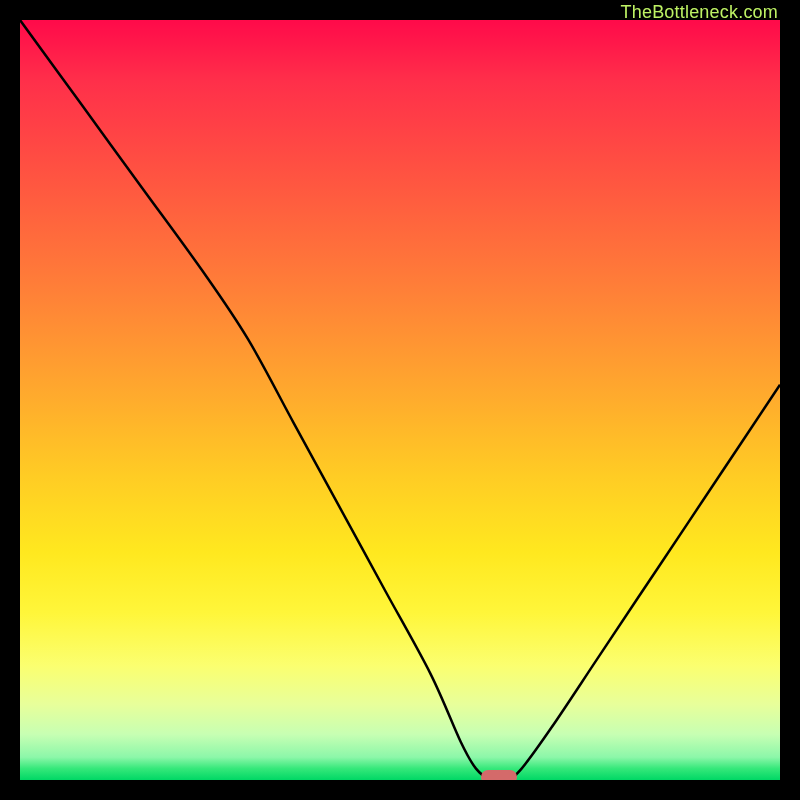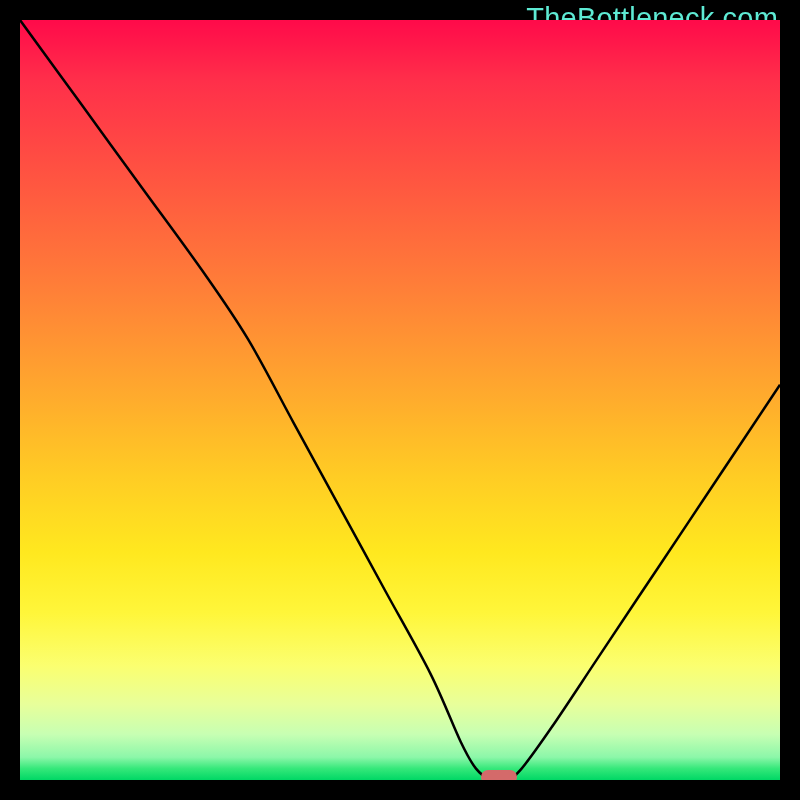--- a/index.html
+++ b/index.html
@@ -40,22 +40,22 @@
       #c7ffb3 94%,
       #8cf7a9 97%,
       #35e87a 98.5%,
       #00d765 100%
     );
   }
   .attribution {
     position: absolute;
     top: 2px;
     right: 22px;
-    color: #5eead4;
-    font-size: 29px;
+    color: #bef264;
+    font-size: 18px;
     font-weight: 500;
     letter-spacing: 0.2px;
   }
   .curve-svg {
     position: absolute;
     left: 0;
     top: 0;
     width: 760px;
     height: 760px;
   }

